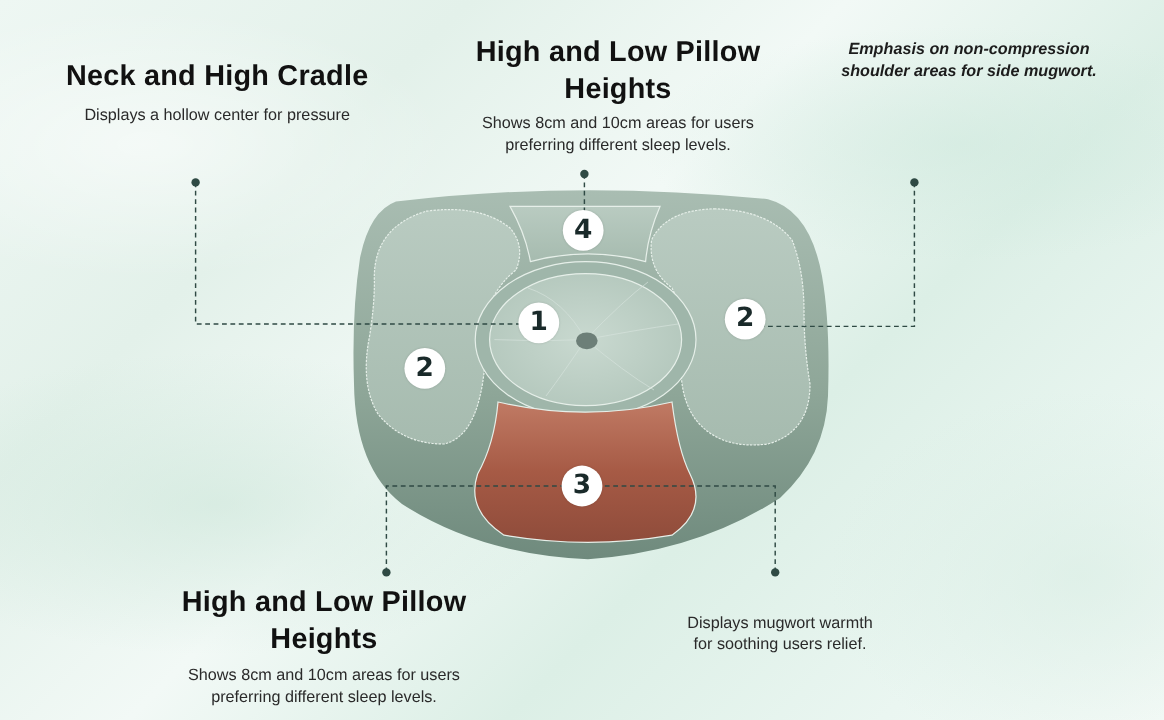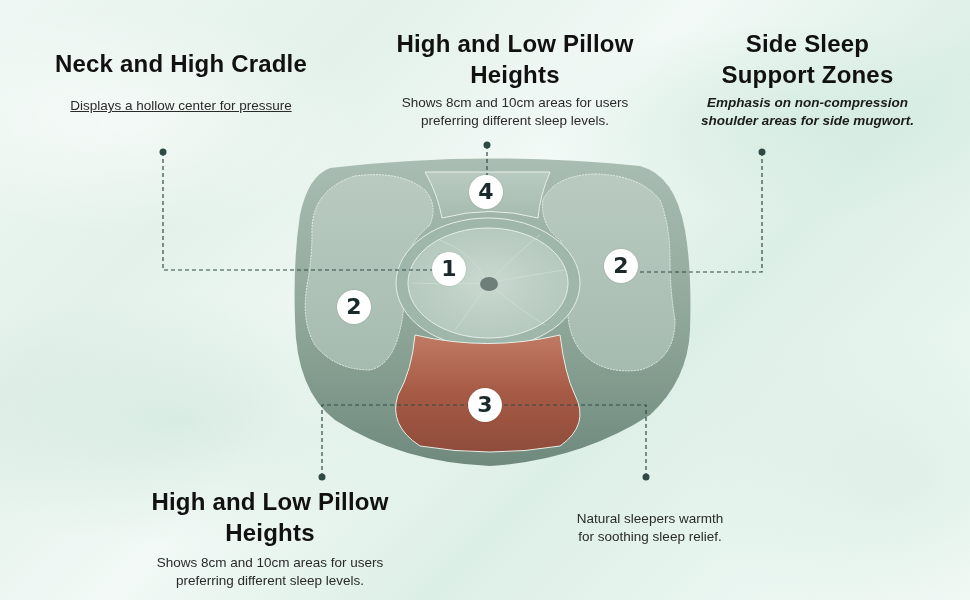--- a/index.html
+++ b/index.html
@@ -15,21 +15,21 @@
       radial-gradient(ellipse 380px 140px at 800px 120px, rgba(205,232,220,0.55), transparent 70%),
       radial-gradient(ellipse 300px 220px at 900px 480px, rgba(215,236,226,0.6), transparent 70%),
       radial-gradient(ellipse 360px 160px at 120px 120px, rgba(255,255,255,0.55), transparent 70%);
   }
   .block { position: absolute; text-align: center; color: #111; }
   .title { font-weight: bold; font-size: 24px; line-height: 31px; letter-spacing: 0.2px; }
   .desc { font-size: 13.5px; line-height: 18px; color: #2a2a2a; }
   .desc.bold { font-weight: bold; color: #1c1c1c; }
 
   #blk-tl { left: 20px; top: 48px; width: 322px; }
-  #blk-tl .desc { margin-top: 18px; text-decoration: underline; }
+  #blk-tl .desc { margin-top: 8px; }
   #blk-tc { left: 355px; top: 28px; width: 320px; }
   #blk-tc .desc { margin-top: 4px; }
   #blk-tr { left: 685px; top: 28px; width: 245px; }
   #blk-tr .desc { margin-top: 4px; font-style: italic; }
   #blk-bl { left: 105px; top: 486px; width: 330px; }
   #blk-bl .desc { margin-top: 6px; }
   #blk-br { left: 530px; top: 510px; width: 240px; }
 
   svg#diagram { position: absolute; left: 0; top: 0; }
   .badge {
@@ -123,39 +123,35 @@
     <div>High and Low Pillow</div>
     <div>Heights</div>
   </div>
   <div class="desc">
     <div>Shows 8cm and 10cm areas for users</div>
     <div>preferring different sleep levels.</div>
   </div>
 </div>
 
 <div class="block" id="blk-tr">
-  <div class="title">
-    <div>Side Sleep</div>
-    <div>Support Zones</div>
-  </div>
   <div class="desc bold">
     <div>Emphasis on non-compression</div>
     <div>shoulder areas for side mugwort.</div>
   </div>
 </div>
 
 <div class="block" id="blk-bl">
   <div class="title">
     <div>High and Low Pillow</div>
     <div>Heights</div>
   </div>
   <div class="desc">
     <div>Shows 8cm and 10cm areas for users</div>
     <div>preferring different sleep levels.</div>
   </div>
 </div>
 
 <div class="block" id="blk-br">
   <div class="desc">
-    <div>Natural sleepers warmth</div>
-    <div>for soothing sleep relief.</div>
+    <div>Displays mugwort warmth</div>
+    <div>for soothing users relief.</div>
   </div>
 </div>
 
 </body></html>

